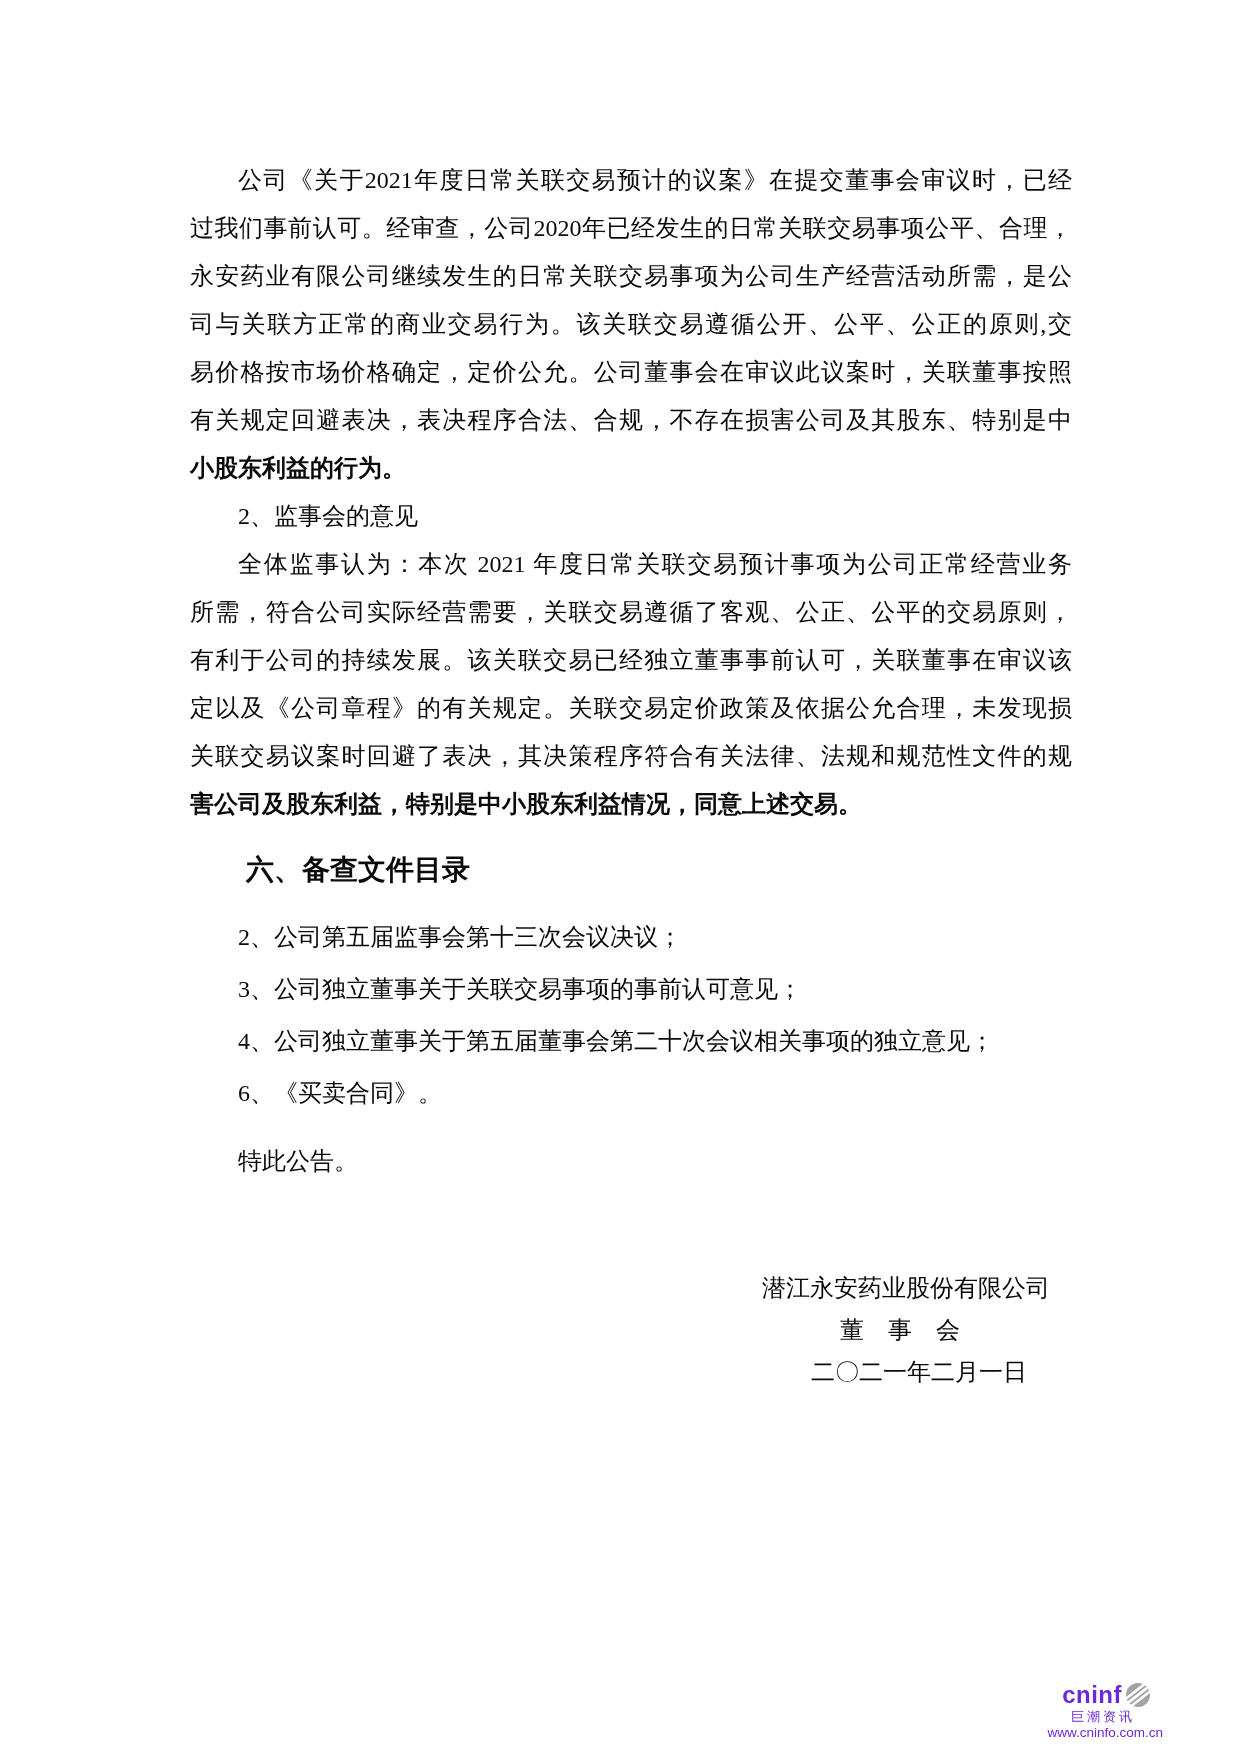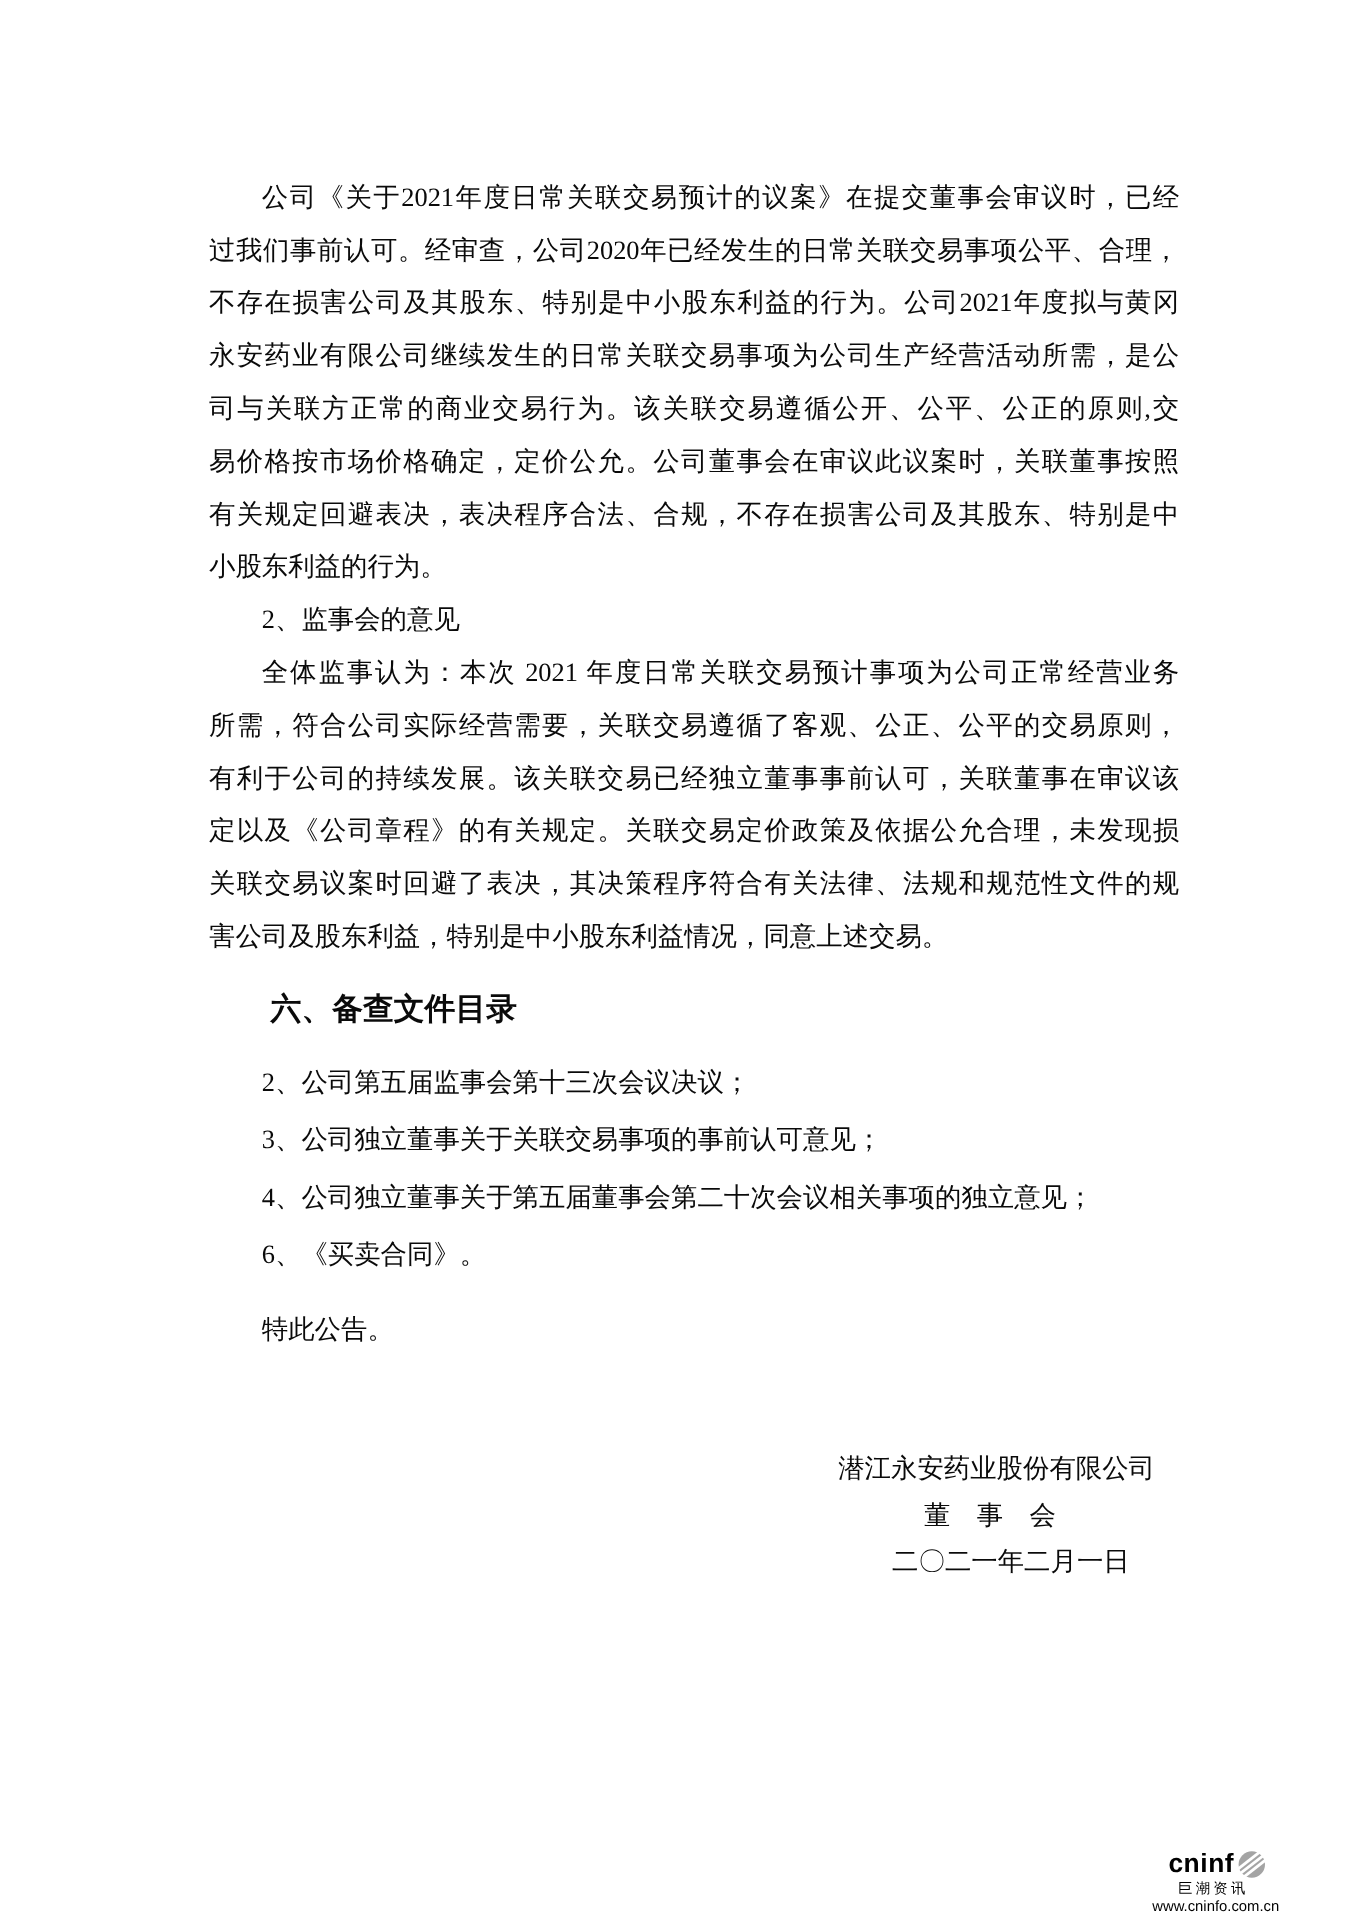--- a/index.html
+++ b/index.html
@@ -16,21 +16,21 @@
     left: 190px;
     top: 156px;
     width: 882px;
     font-family: "Liberation Serif", "DejaVu Serif", serif;
     font-size: 24px;
     line-height: 48px;
   }
   
   .par .line { text-align: justify; text-align-last: justify; }
   .par .line:first-child { text-indent: 2em; }
-  .par .line:last-child { text-align-last: left; }
+  .par .line:last-child { text-align-last: left; font-weight: bold; }
   .subheading { text-indent: 2em; }
   .section-heading {
     margin: 18px 0 0 0;
     font-family: Liberation Serif, serif;
     font-size: 28px;
     font-weight: bold;
     line-height: 48px;
     text-indent: 2em;
   }
   .doc-list { margin-top: 17px; }
@@ -42,42 +42,41 @@
     text-align: right;
   }
   .sig-company { margin-right: 22px; }
   .sig-board   { margin-right: 112px; }
   .sig-date    { margin-right: 45px; }
   .watermark {
     position: absolute;
     right: 8px;
     bottom: 13px;
     font-family: "Liberation Sans", "DejaVu Sans", sans-serif;
-    color: #000000;
+    color: #6d28d9;
     display: flex;
     flex-direction: column;
     align-items: flex-end;
     line-height: 1.15;
   }
   .wm-row1 { display: flex; align-items: center; gap: 3px; margin-right: 12px; }
   .wm-brand { font-size: 24px; font-weight: 900; letter-spacing: 0.5px; line-height: 1; }
   .wm-globe svg { display: block; }
   .wm-cn  { font-size: 13px; letter-spacing: 3px; margin: 2px 28px 0 0; }
   .wm-url { font-size: 13.5px; margin-top: 1px; }
 </style>
 </head>
 <body>
 
 <div class="page">
   <main class="content">
 
     <div class="par">
         <div class="line">公司《关于2021年度日常关联交易预计的议案》在提交董事会审议时，已经</div>
         <div class="line">过我们事前认可。经审查，公司2020年已经发生的日常关联交易事项公平、合理，</div>
-        <div class="line">不存在损害公司及其股东、特别是中小股东利益的行为。公司2021年度拟与黄冈</div>
         <div class="line">永安药业有限公司继续发生的日常关联交易事项为公司生产经营活动所需，是公</div>
         <div class="line">司与关联方正常的商业交易行为。该关联交易遵循公开、公平、公正的原则,交</div>
         <div class="line">易价格按市场价格确定，定价公允。公司董事会在审议此议案时，关联董事按照</div>
         <div class="line">有关规定回避表决，表决程序合法、合规，不存在损害公司及其股东、特别是中</div>
         <div class="line">小股东利益的行为。</div>
       </div>
 
     <div class="subheading">2、监事会的意见</div>
 
     <div class="par">

